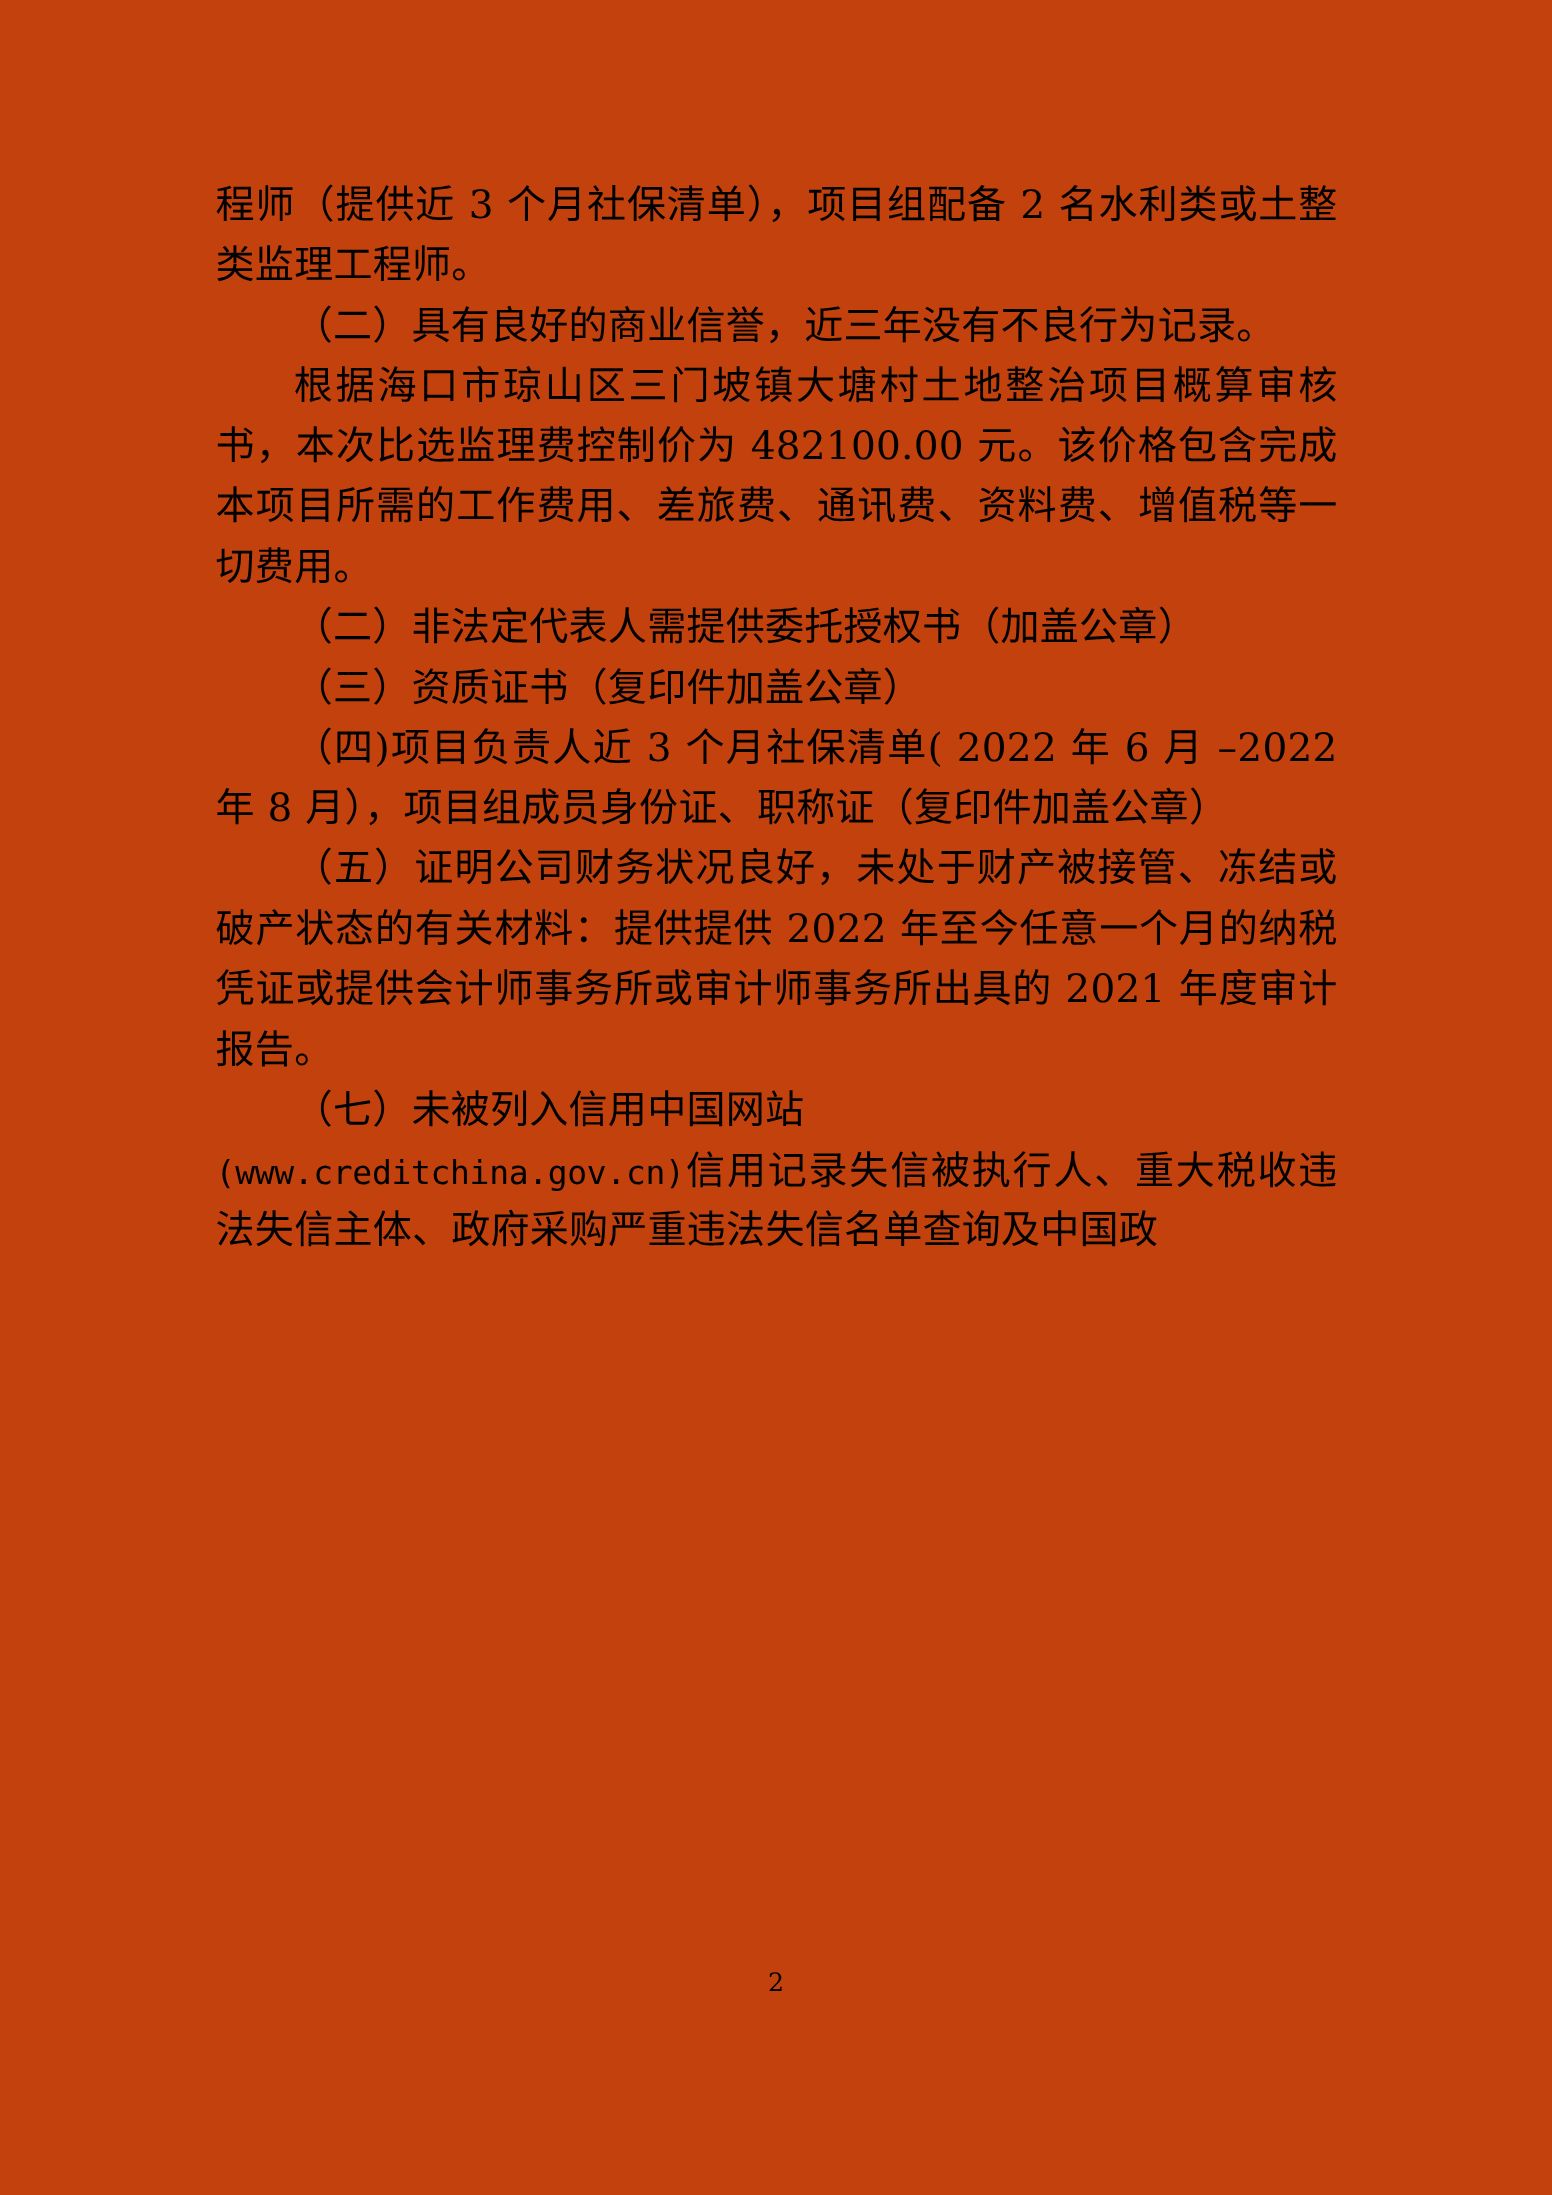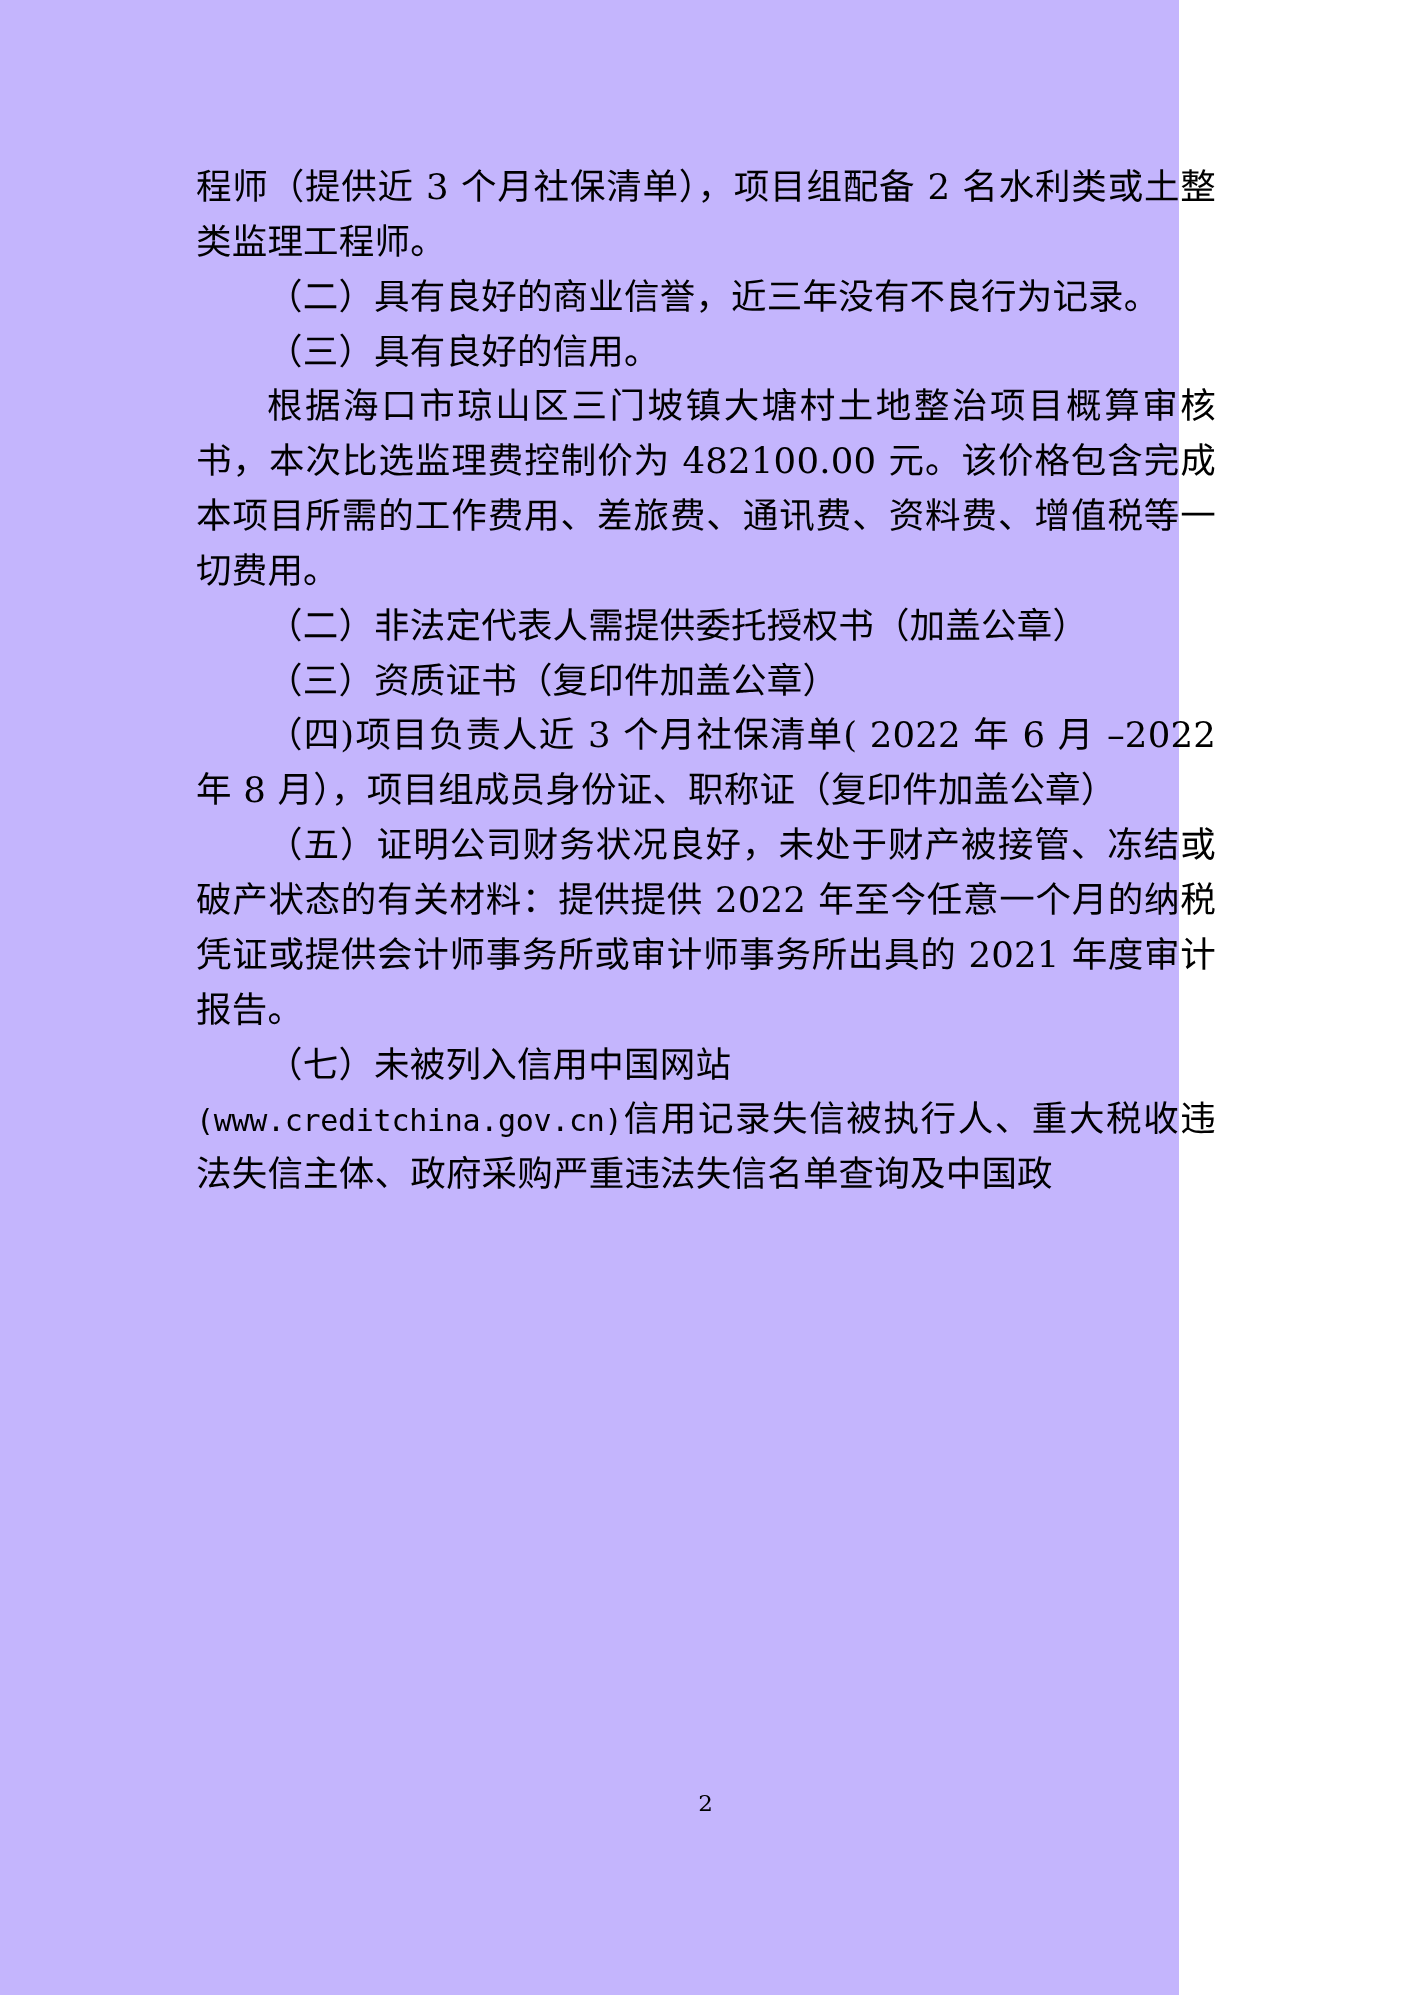--- a/index.html
+++ b/index.html
@@ -13,23 +13,23 @@
     height: 1995px;
     position: relative;
     font-family: "DejaVu Serif", "Liberation Serif", serif;
     color: #000000;
     overflow: hidden;
   }
   .page {
     position: absolute;
     left: 0;
     top: 0;
-    width: 1179px;
+    width: 1411px;
     height: 1995px;
-    background: #c4b5fd;
+    background: #c2410c;
   }
   .content {
     position: absolute;
     left: 196px;
     top: 160px;
     width: 1020px;
   }
   p {
     margin: 0;
     font-size: 35.5px;
@@ -66,21 +66,20 @@
 </head>
 <body>
 
 <div class="page">
   <div class="content">
 
     <p class="">程师（提供近 3 个月社保清单），项目组配备 2 名水利类或土整类监理工程师。</p>
 
     <p class="indent">（二）具有良好的商业信誉，近三年没有不良行为记录。</p>
 
-    <p class="indent">（三）具有良好的信用。</p>
 
 
     <p class="indent">根据海口市琼山区三门坡镇大塘村土地整治项目概算审核书，本次比选监理费控制价为 482100.00 元。该价格包含完成本项目所需的工作费用、差旅费、通讯费、资料费、增值税等一切费用。</p>
 
 
 
     <p class="indent">（二）非法定代表人需提供委托授权书（加盖公章）</p>
 
     <p class="indent">（三）资质证书（复印件加盖公章）</p>
 

